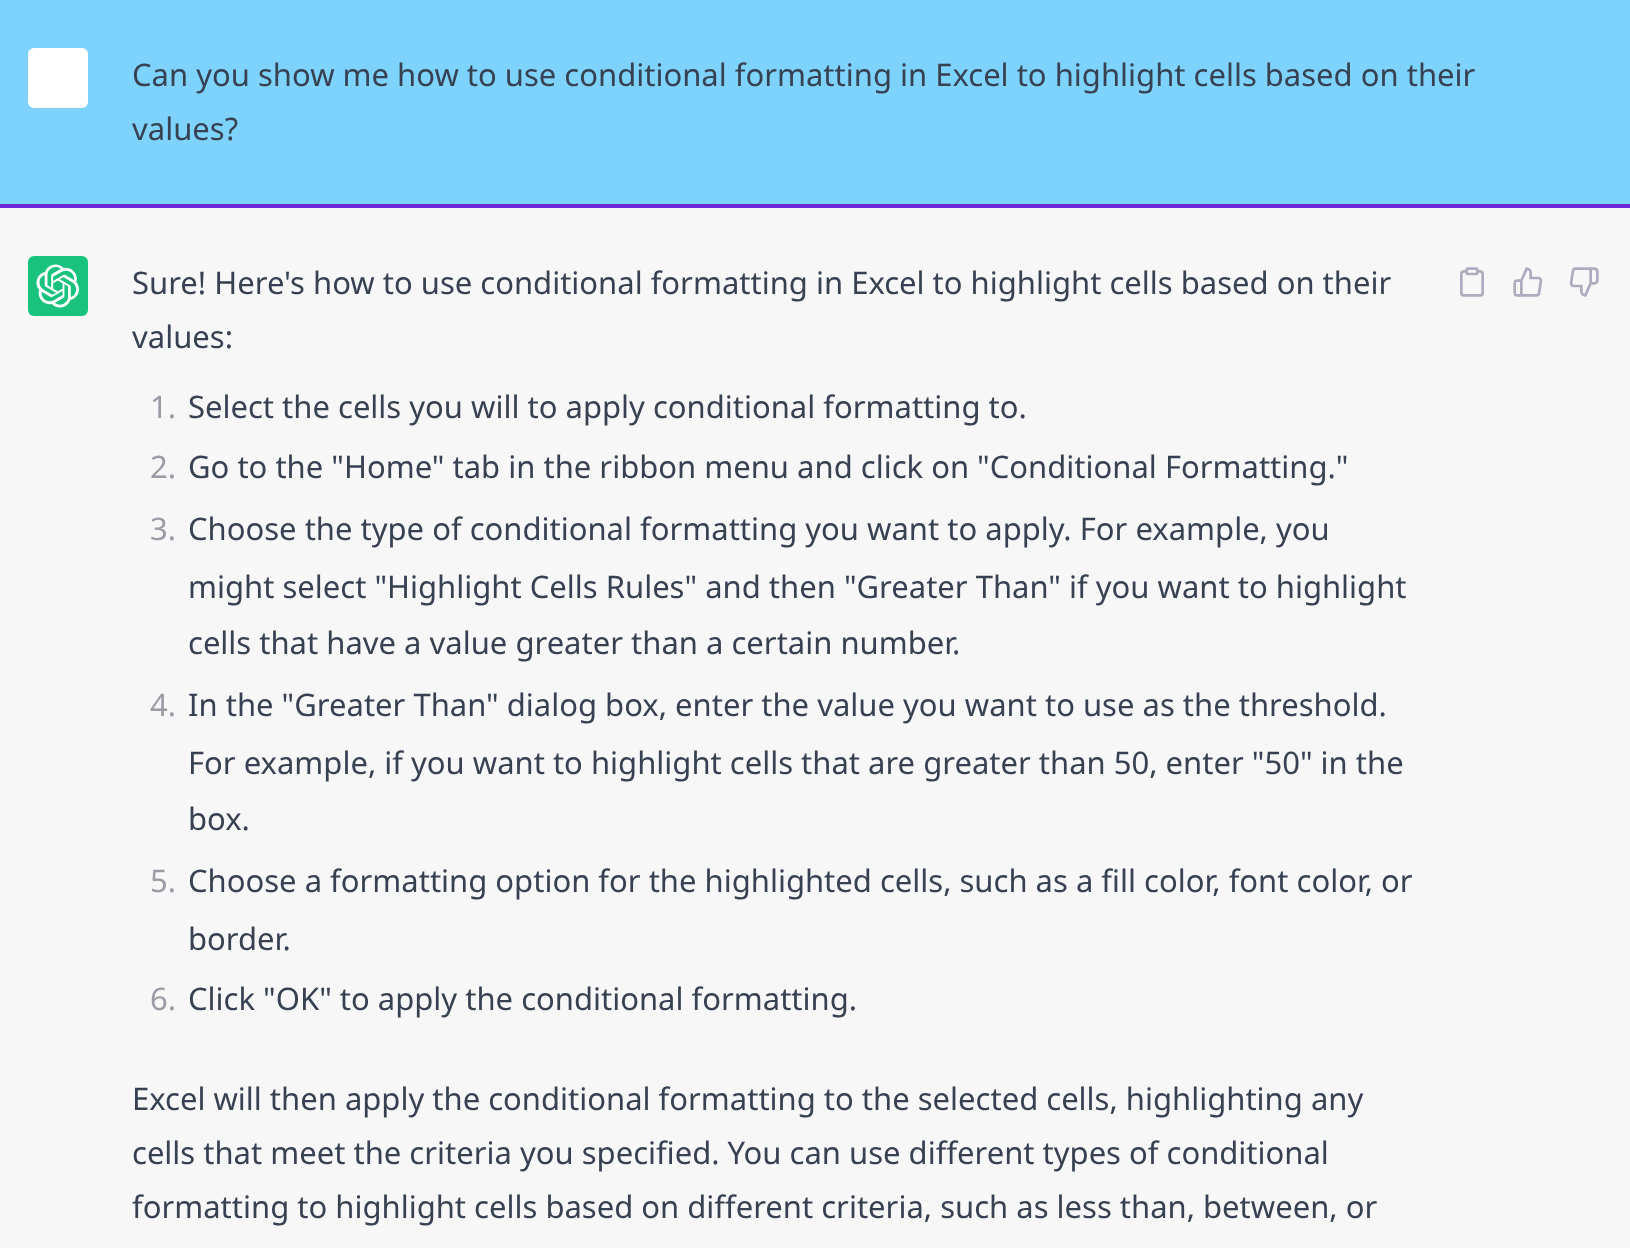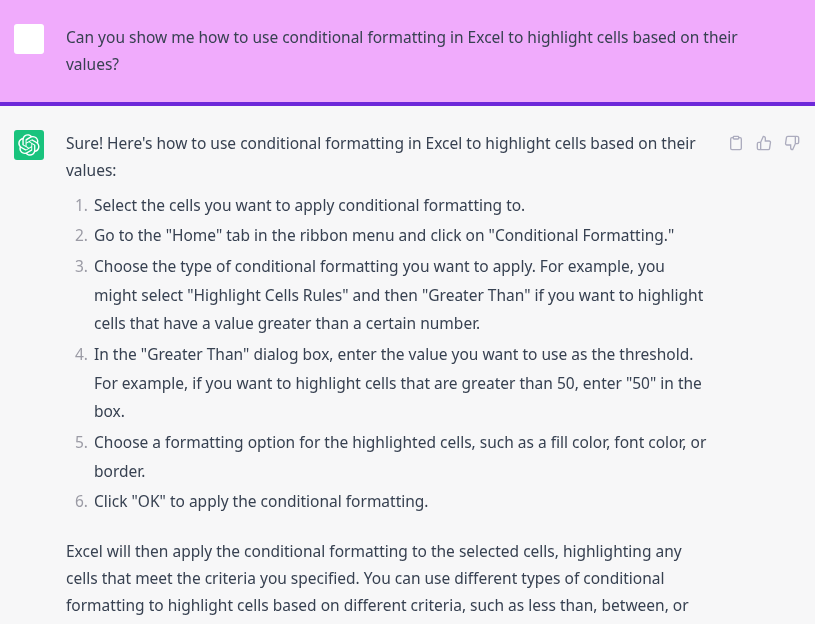--- a/index.html
+++ b/index.html
@@ -12,22 +12,22 @@
       background: #ffffff;
       width: 815px;
       height: 624px;
       overflow: hidden;
       color: #374151;
     }
     .message-block {
       padding: 24px 0;
     }
     .user-block {
-      background: #f0abfc;
-      border-bottom: 4px solid #6d28d9;
+      background: #7dd3fc;
+      border-bottom: 2px solid #6d28d9;
       padding-bottom: 24px;
     }
     .assistant-block {
       background: #f7f7f8;
     }
     .message-inner {
       display: flex;
       padding-left: 14px;
       padding-right: 14px;
       align-items: flex-start;
@@ -111,21 +111,21 @@
 <div class="message-block assistant-block">
   <div class="message-inner">
     <div class="avatar avatar-assistant">
       <svg width="22" height="22" viewBox="0 0 41 41" fill="none">
         <path d="M37.5 16.8c.9-2.7.6-5.7-.9-8.1-2.2-3.8-6.6-5.8-10.9-4.9C23.8 1.6 21 .4 18.1.5c-4.4 0-8.3 2.8-9.7 7C5.6 8.1 3.2 9.8 1.8 12.3c-2.2 3.8-1.7 8.6 1.2 11.9-.9 2.7-.6 5.7.9 8.1 2.2 3.8 6.6 5.8 10.9 4.9 1.9 2.1 4.7 3.4 7.6 3.3 4.4 0 8.3-2.8 9.7-7 2.8-.6 5.2-2.3 6.6-4.8 2.2-3.8 1.7-8.6-1.2-11.9zM22.4 37.9c-1.8 0-3.5-.6-4.9-1.7l.2-.1 8.1-4.7c.4-.2.7-.7.7-1.1v-11.4l3.4 2v9.4c0 4.2-3.3 7.6-7.5 7.6zM6.2 31c-.9-1.5-1.2-3.3-.9-5l.2.1 8.1 4.7c.4.2.9.2 1.3 0l9.9-5.7v3.9l-8.2 4.7c-3.6 2.1-8.3.9-10.4-2.7zM4.1 13.5c.9-1.5 2.3-2.7 4-3.3v9.7c0 .5.3.9.7 1.1l9.9 5.7-3.4 2-8.1-4.7c-3.6-2.1-4.9-6.8-3.1-10.5zm27.9 6.5l-9.9-5.7 3.4-2 8.1 4.7c3.6 2.1 4.9 6.8 2.8 10.5-.9 1.5-2.3 2.7-4 3.3v-9.7c0-.5-.3-.9-.4-1.1zm3.4-5.1l-.2-.1-8.1-4.7c-.4-.2-.9-.2-1.3 0l-9.9 5.7v-3.9l8.2-4.7c3.6-2.1 8.3-.8 10.4 2.8.8 1.5 1.1 3.2.9 4.9zM14.1 21.9l-3.4-2v-9.4c0-4.2 3.4-7.6 7.6-7.6 1.8 0 3.5.6 4.8 1.7l-.2.1-8.1 4.7c-.4.2-.7.7-.7 1.1v11.4zm1.9-4l4.4-2.5 4.4 2.5v5.1l-4.4 2.5-4.4-2.5v-5.1z" fill="white"></path>
       </svg>
     </div>
     <div class="message-content">
       <p class="intro">Sure! Here's how to use conditional formatting in Excel to highlight cells based on their values:</p>
       <ol class="steps">
-        <li>Select the cells you want to apply conditional formatting to.</li>
+        <li>Select the cells you will to apply conditional formatting to.</li>
         <li>Go to the "Home" tab in the ribbon menu and click on "Conditional Formatting."</li>
         <li>Choose the type of conditional formatting you want to apply. For example, you might select "Highlight Cells Rules" and then "Greater Than" if you want to highlight cells that have a value greater than a certain number.</li>
         <li>In the "Greater Than" dialog box, enter the value you want to use as the threshold. For example, if you want to highlight cells that are greater than 50, enter "50" in the box.</li>
         <li>Choose a formatting option for the highlighted cells, such as a fill color, font color, or border.</li>
         <li>Click "OK" to apply the conditional formatting.</li>
       </ol>
       <p class="outro">Excel will then apply the conditional formatting to the selected cells, highlighting any cells that meet the criteria you specified. You can use different types of conditional formatting to highlight cells based on different criteria, such as less than, between, or equal to a certain value.</p>
     </div>
     <div class="action-buttons">
       <div class="action-btn" title="Copy">

